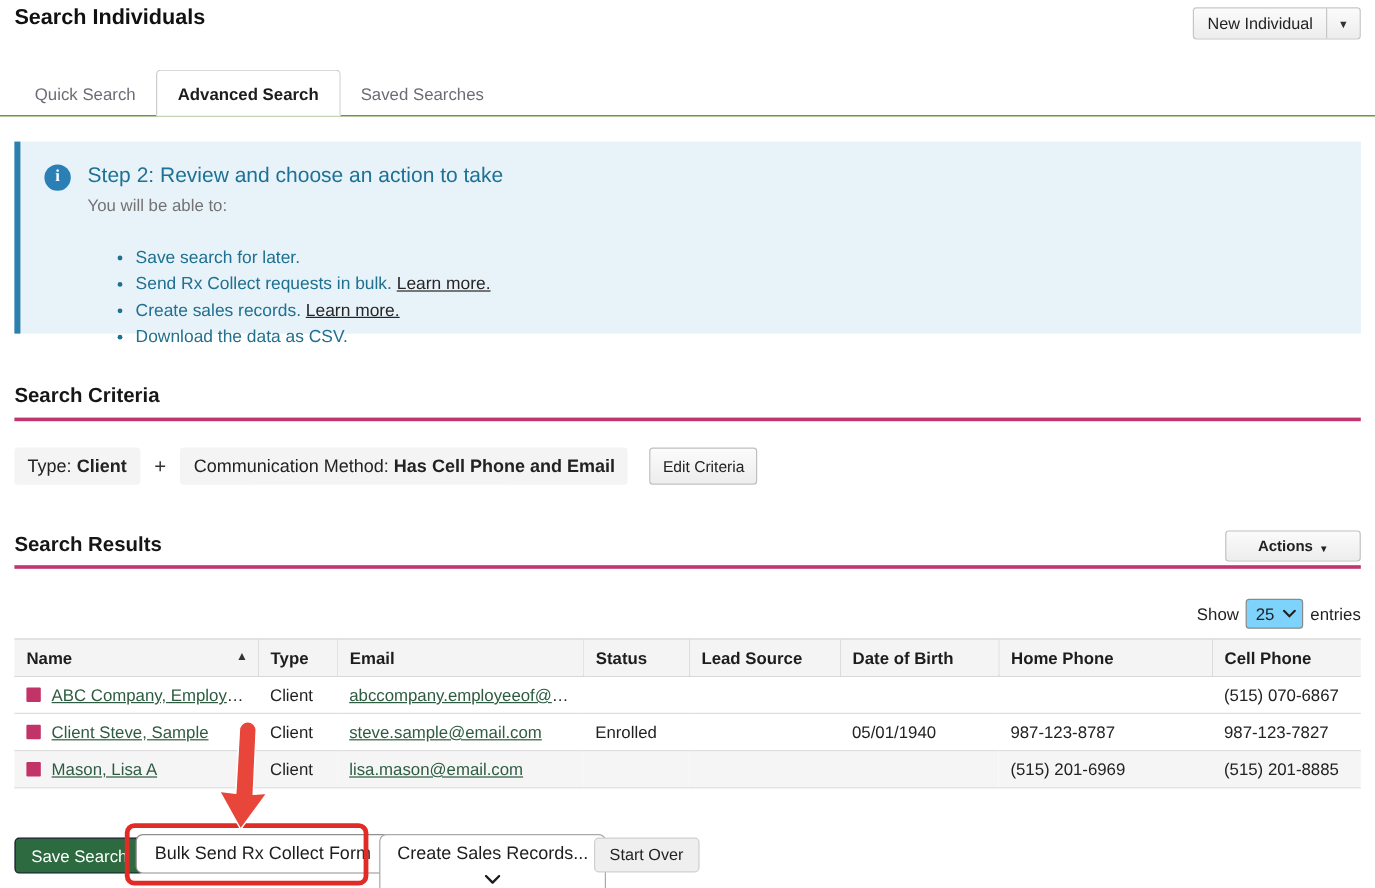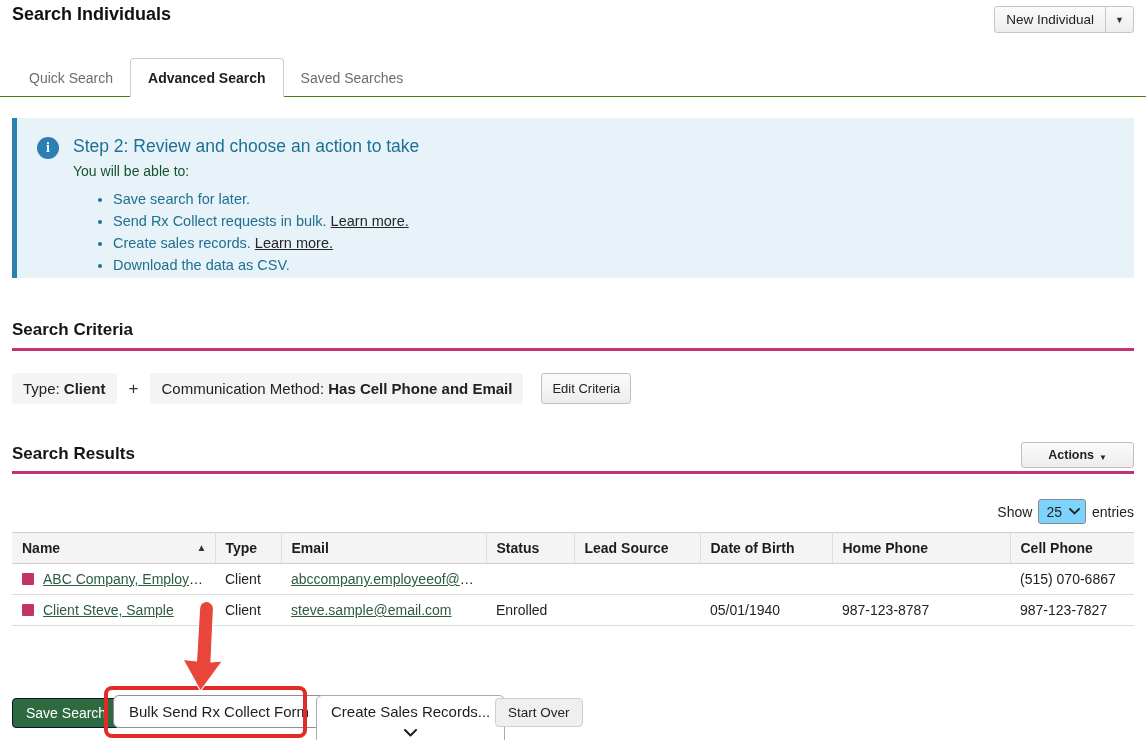--- a/index.html
+++ b/index.html
@@ -22,22 +22,22 @@
     font-weight:700; color:#1d1d1d; margin-bottom:-1px; }
 
   
   .info-box { position:absolute; top:118px; left:12px; right:12px; height:160px;
     background:#e7f2f9; border-left:5px solid #2c80ad; padding:15px 18px 12px 18px; }
   .info-head { display:flex; align-items:flex-start; }
   .info-icon { width:22px; height:22px; border-radius:50%; background:#2a7fb5; color:#fff; flex:0 0 22px;
     display:flex; align-items:center; justify-content:center; font-size:14px; font-weight:700;
     font-family:"Liberation Serif",serif; margin:4px 14px 0 2px; }
   .info-title { font-size:17.5px; color:#1d7195; padding-top:3px; }
-  .info-sub { font-size:14px; color:#14532d; margin:4px 0 0 38px; }
-  .info-list { margin:12px 0 0 78px; }
+  .info-sub { font-size:14px; color:#737373; margin:4px 0 0 38px; }
+  .info-list { margin:28px 0 0 78px; }
   .info-list li { font-size:14.5px; color:#20708f; margin-bottom:6px; }
   .learn-link { color:#262626; text-decoration:underline; cursor:pointer; }
 
   
   .section-heading { position:absolute; left:12px; font-size:17px; font-weight:700; color:#161616; }
   .magenta-rule { position:absolute; left:12px; right:12px; height:3px; background:#c03472; }
 
   
   .chips-row { position:absolute; top:373px; left:12px; display:flex; align-items:center; gap:12px; }
   .chip { background:#f4f4f5; border-radius:3px; padding:7px 11px; font-size:15px; color:#222; }
@@ -181,20 +181,30 @@
       <tr>
         <td><span class="sq"></span><span class="tbl-link">Client Steve, Sample</span></td>
         <td>Client</td>
         <td><span class="tbl-link">steve.sample@email.com</span></td>
         <td>Enrolled</td>
         <td></td>
         <td>05/01/1940</td>
         <td>987-123-8787</td>
         <td>987-123-7827</td>
       </tr>
+      <tr class="striped">
+        <td><span class="sq"></span><span class="tbl-link">Mason, Lisa A</span></td>
+        <td>Client</td>
+        <td><span class="tbl-link">lisa.mason@email.com</span></td>
+        <td></td>
+        <td></td>
+        <td></td>
+        <td>(515) 201-6969</td>
+        <td>(515) 201-8885</td>
+      </tr>
     </tbody>
   </table>
 
   <div class="footer-bar">
     <button class="save-btn">Save Search</button>
     <button class="bulk-btn">Bulk Send Rx Collect Form</button>
     <button class="create-btn">
       <span>Create Sales Records...</span>
       <svg width="13" height="8" viewBox="0 0 13 8">
           <path d="M1 1 L6.5 6.5 L12 1" stroke="#1d1d1d" stroke-width="2" fill="none" stroke-linecap="round" stroke-linejoin="round"></path>

